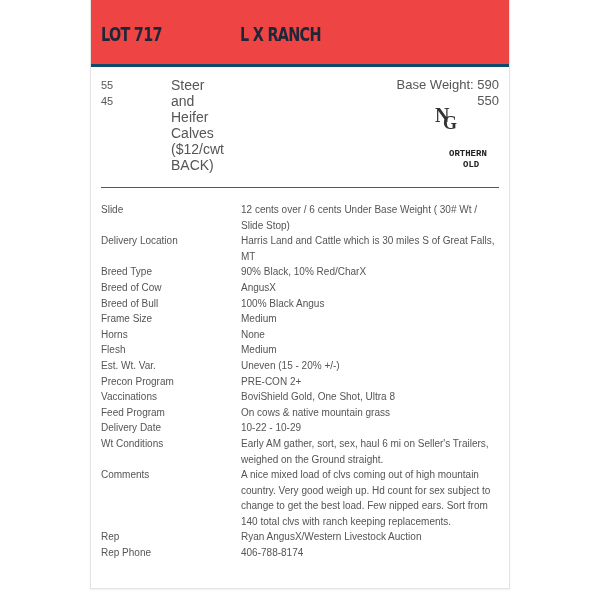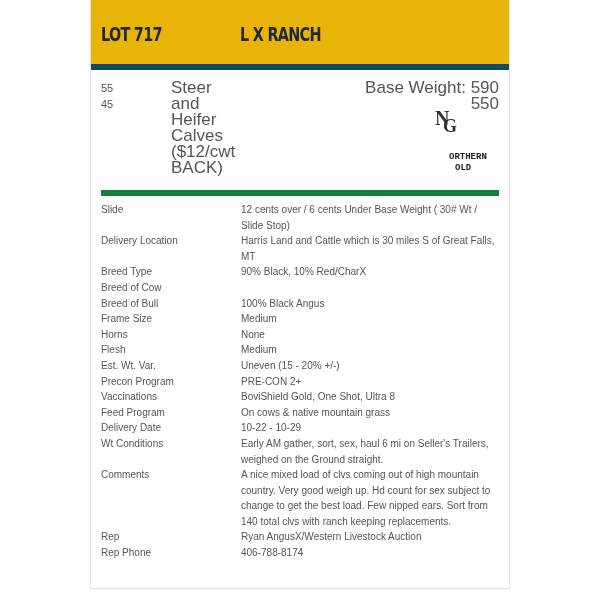--- a/index.html
+++ b/index.html
@@ -3,42 +3,42 @@
   <meta charset="utf-8">
   <style>
     html, body { margin: 0; padding: 0; background: #ffffff; }
     body { width: 600px; height: 600px; position: relative; overflow: hidden; font-family: "Liberation Sans", sans-serif; }
     .card {
       position: absolute; left: 90px; top: 0; width: 418px; height: 588px;
       background: #ffffff; border: 1px solid #e3e3e3; border-top: none;
       box-shadow: 0 1px 2px rgba(0,0,0,0.06);
     }
     .header {
-      height: 64px; background: #eab308; border-bottom: 6px solid #0c4a6e;
+      height: 64px; background: #ef4444; border-bottom: 3px solid #0c4a6e;
       position: relative;
     }
     .lot, .ranch {
       position: absolute; top: 22px;
       font-family: "DejaVu Sans", sans-serif; font-weight: bold;
       font-size: 20px; color: #1c2738; letter-spacing: -1px;
       transform: scaleX(0.72); transform-origin: left center;
     }
     .lot { left: 10px; }
     .ranch { left: 149px; }
-    .summary { position: relative; height: 120px; margin: 0 10px; border-bottom: 6px solid #15803d; }
+    .summary { position: relative; height: 120px; margin: 0 10px; border-bottom: 1px solid #15803d; }
     .counts { position: absolute; left: 0; top: 10px; font-size: 11px; color: #555; line-height: 16px; }
-    .desc { position: absolute; left: 70px; top: 10px; width: 60px; font-size: 17px; color: #555; line-height: 16px; }
-    .weights { position: absolute; right: 0; top: 10px; font-size: 17px; color: #555; line-height: 16px; text-align: right; }
+    .desc { position: absolute; left: 70px; top: 10px; width: 60px; font-size: 14px; color: #555; line-height: 16px; }
+    .weights { position: absolute; right: 0; top: 10px; font-size: 13px; color: #555; line-height: 16px; text-align: right; }
     .logo { position: absolute; right: 2px; top: 40px; width: 62px; height: 22px; }
     .logo .big { position: absolute; font-family: "Liberation Serif", serif; font-weight: bold; color: #333; font-size: 20px; line-height: 20px; }
     .logo .n { left: 0; top: -2px; }
     .logo .g { left: 8px; top: 6px; font-size: 18px; }
     .logo .small { position: absolute; font-family: Liberation Mono, monospace; font-weight: bold; color: #222; font-size: 9px; line-height: 9px; margin-top: 42px; }
     .logo .orthern { left: 14px; top: 1px; }
-    .logo .old { left: 20px; top: 12px; }
+    .logo .old { left: 28px; top: 12px; }
     .details { position: absolute; left: 10px; top: 202px; width: 400px; }
     .row { display: flex; font-size: 10px; color: #555; line-height: 15.6px; }
     .row .label { width: 140px; flex-shrink: 0; }
     .row .value { width: 258px; }
   </style>
 </head>
 <body>
 
 <div class="card">
   <div class="header">
@@ -72,20 +72,21 @@
     <div class="row">
       <div class="label">Delivery Location</div>
       <div class="value">Harris Land and Cattle which is 30 miles S of Great Falls, MT</div>
     </div>
     <div class="row">
       <div class="label">Breed Type</div>
       <div class="value">90% Black, 10% Red/CharX</div>
     </div>
     <div class="row">
       <div class="label">Breed of Cow</div>
+      <div class="value">AngusX</div>
     </div>
     <div class="row">
       <div class="label">Breed of Bull</div>
       <div class="value">100% Black Angus</div>
     </div>
     <div class="row">
       <div class="label">Frame Size</div>
       <div class="value">Medium</div>
     </div>
     <div class="row">

